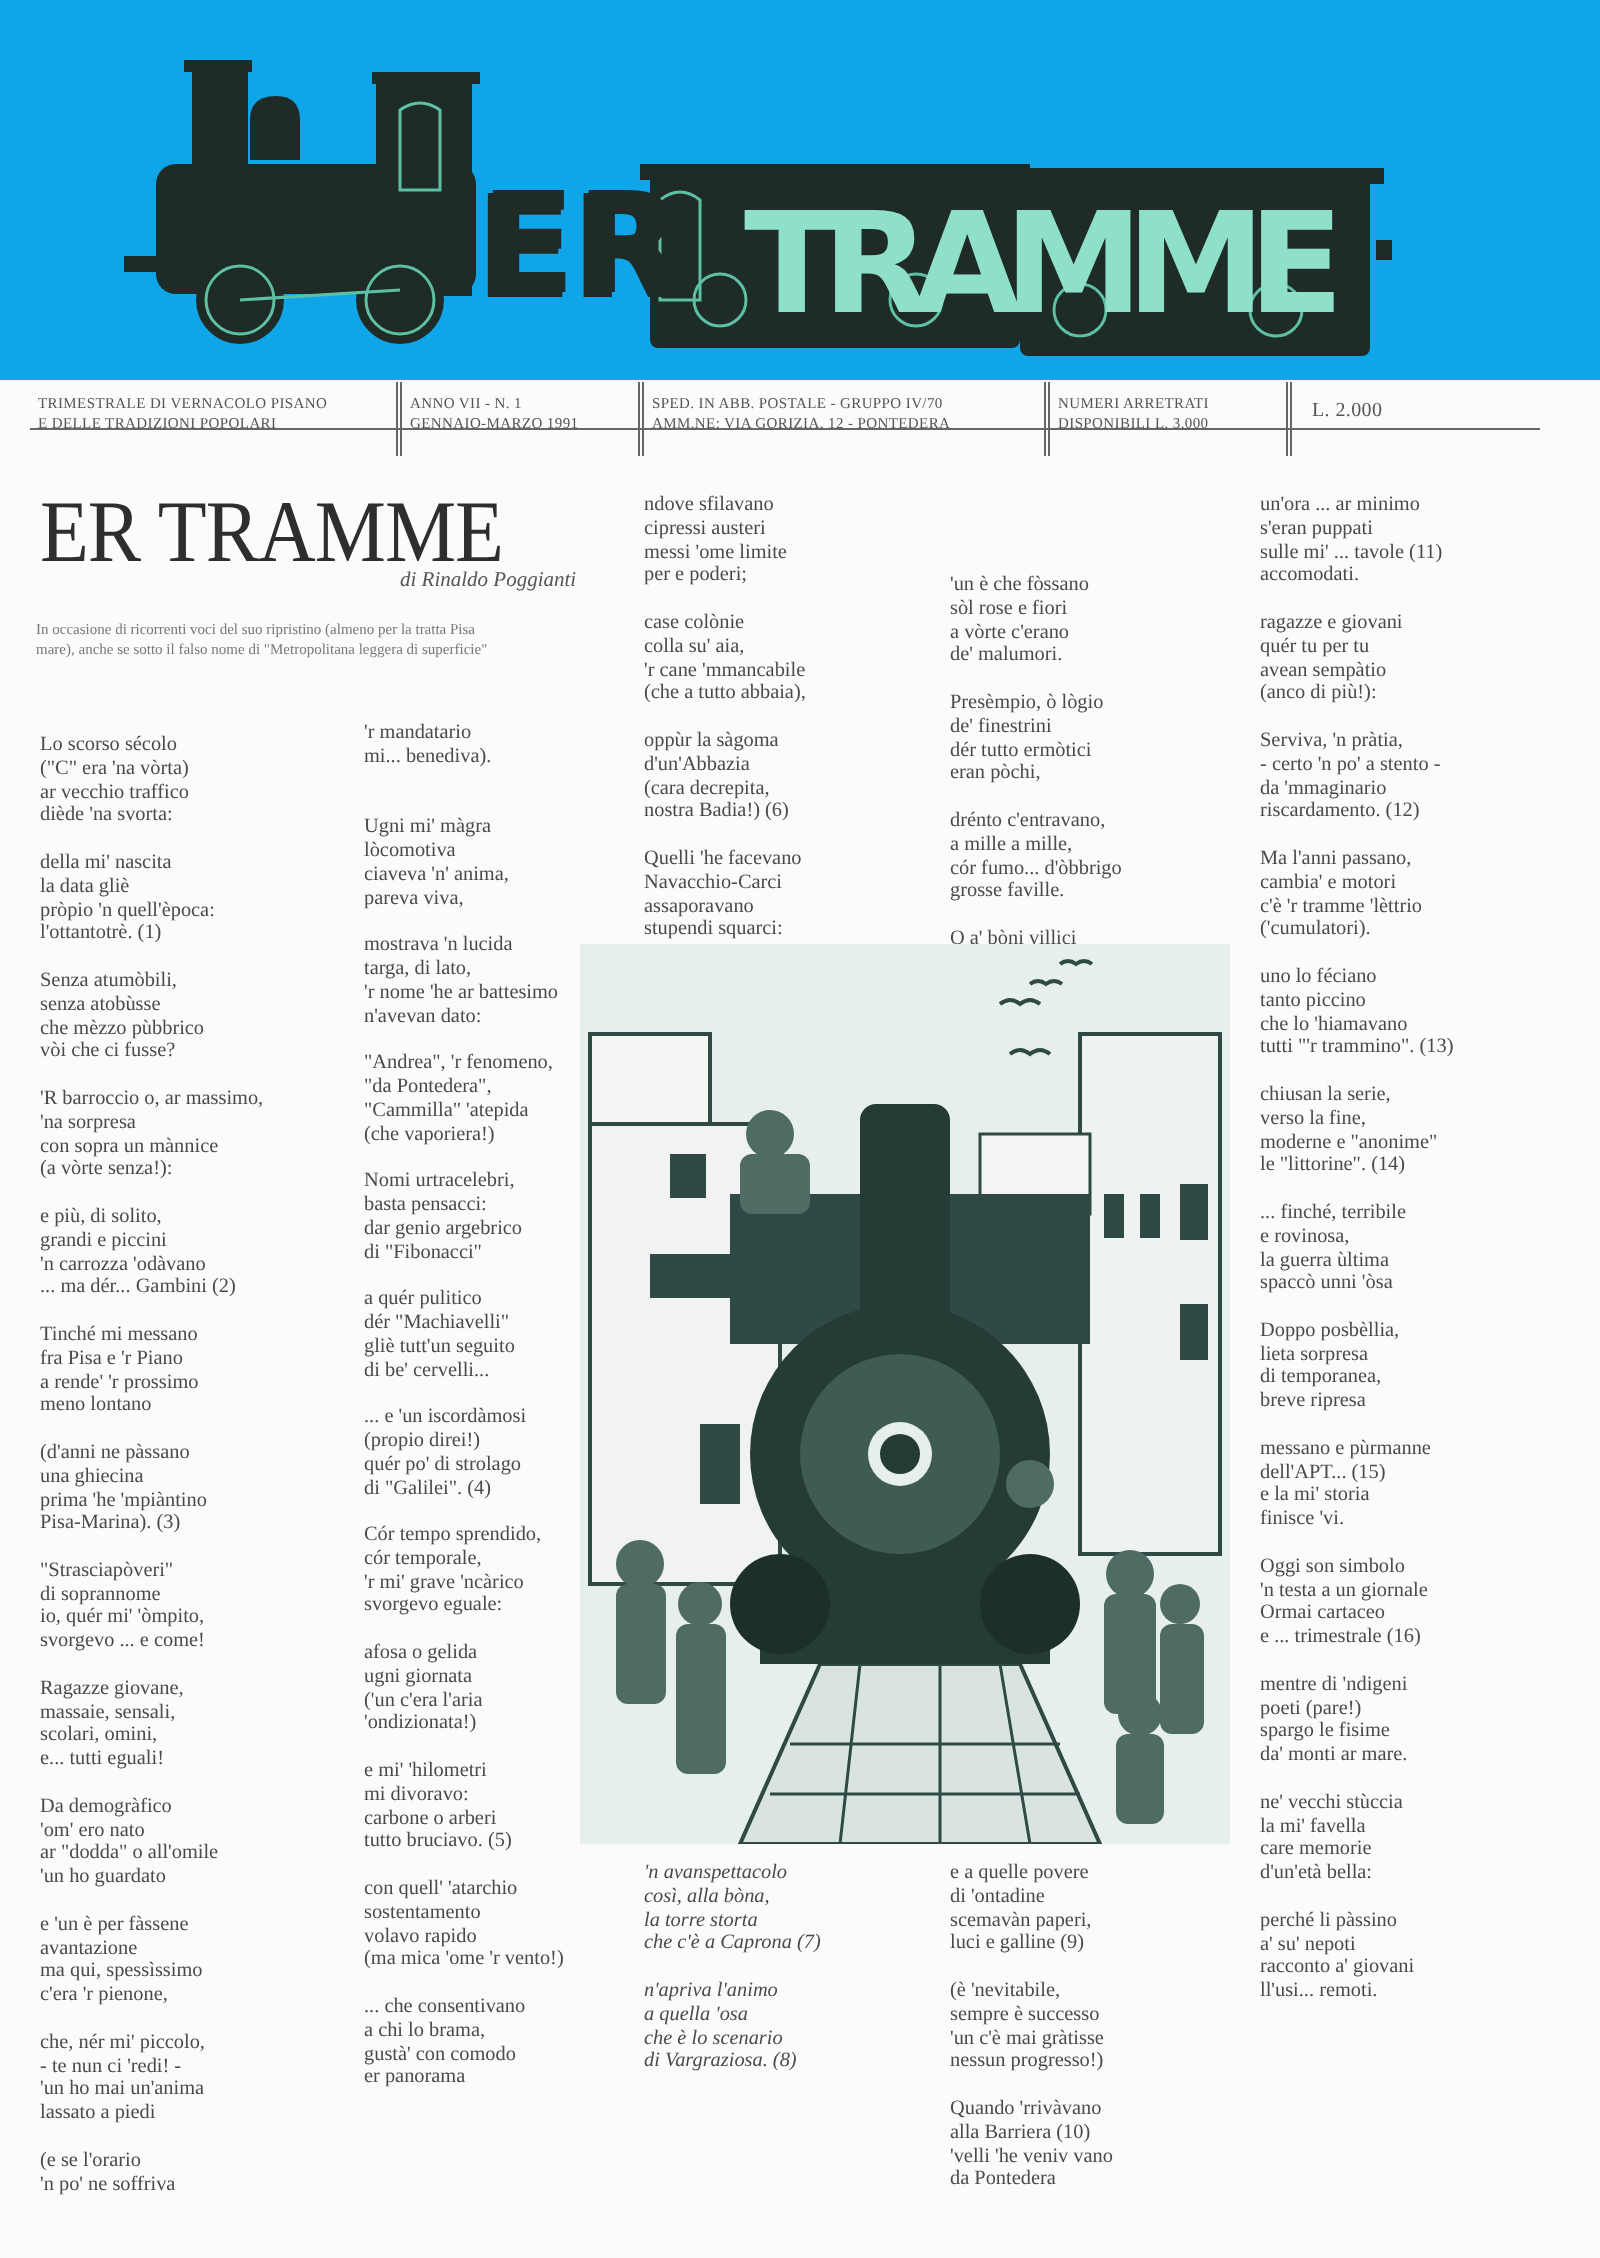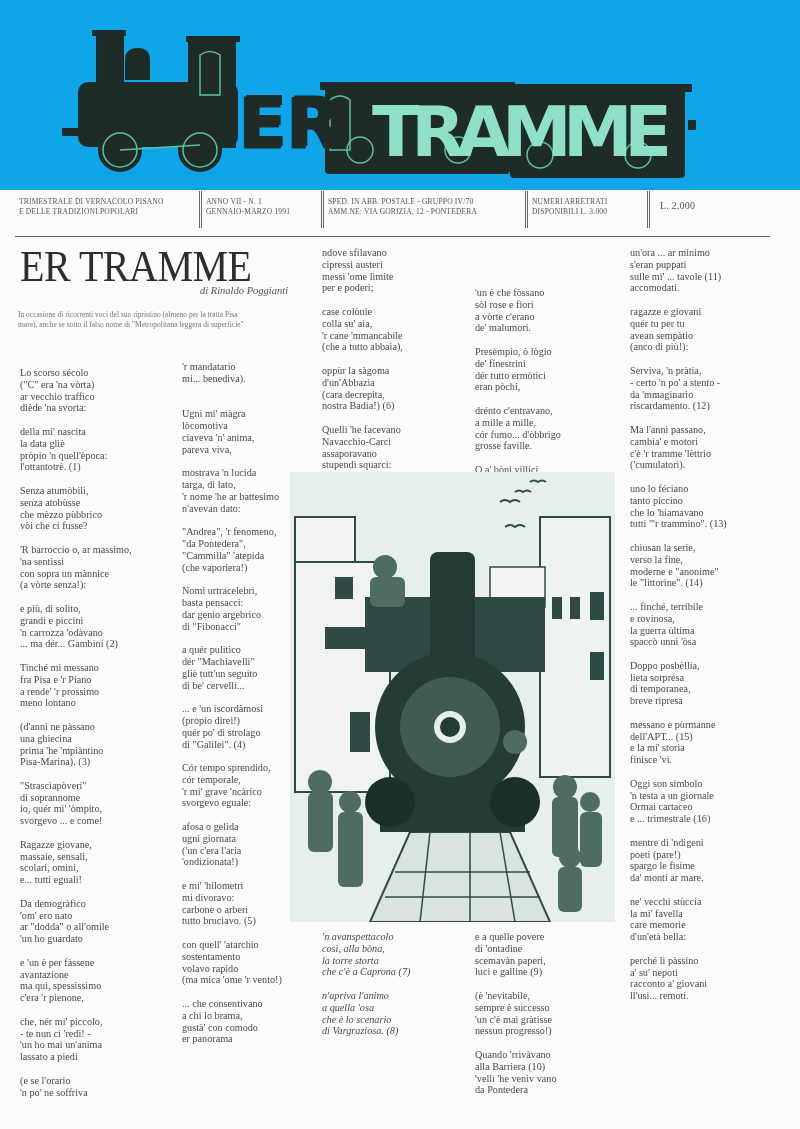--- a/index.html
+++ b/index.html
@@ -2,21 +2,21 @@
 <html><head>
 <meta charset="utf-8">
 <style>
   * { box-sizing: border-box; margin: 0; padding: 0; }
   html, body { width: 800px; height: 1129px; background: #fbfbf9; overflow: hidden; }
   body { position: relative; font-family: "Liberation Serif", "DejaVu Serif", serif; color: #3a3a3a; }
 
   .masthead { position: absolute; left: 0; top: 0; width: 800px; height: 190px; background: #0ea5e9; }
   .masthead svg { position: absolute; left: 0; top: 0; }
 
-  .infobar { position: absolute; left: 15px; top: 191px; width: 755px; height: 46px; display: flex; border-bottom: 1px solid #666; justify-content: space-between; }
+  .infobar { position: absolute; left: 15px; top: 191px; width: 755px; height: 24px; display: flex; border-bottom: 1px solid #666; }
   .infobar .cell { font-size: 7.5px; line-height: 10px; letter-spacing: 0.2px; color: #555; padding: 6px 4px 0 4px; text-transform: uppercase; }
   .infobar .sep { width: 3px; border-left: 1px solid #666; border-right: 1px solid #666; height: 37px; }
   .c1 { width: 183px; } .c2 { width: 118px; } .c3 { width: 200px; } .c4 { width: 118px; } .c5 { width: 120px; font-size: 10px !important; padding-top: 10px !important; padding-left: 10px !important; }
 
   .title { position: absolute; left: 20px; top: 240px; font-size: 40px; color: #2e2e2e; font-weight: normal; letter-spacing: -0.5px; transform: scaleY(1.1); transform-origin: top left; }
   .byline { position: absolute; left: 185px; top: 285px; font-size: 10.5px; font-style: italic; color: #555; margin-left: 15px; }
   .intro { position: absolute; left: 18px; top: 310px; width: 290px; font-size: 7.5px; line-height: 10px; color: #777; }
 
   .col { position: absolute; font-size: 10.2px; line-height: 11.8px; color: #4a4a4a; }
   .stanza { margin-bottom: 11.8px; }
@@ -117,21 +117,21 @@
       <span>l'ottantotrè. (1)</span>
     </div>
     <div class="stanza">
       <span>Senza atumòbili,</span>
       <span>senza atobùsse</span>
       <span>che mèzzo pùbbrico</span>
       <span>vòi che ci fusse?</span>
     </div>
     <div class="stanza">
       <span>'R barroccio o, ar massimo,</span>
-      <span>'na sentissi</span>
+      <span>'na sorpresa</span>
       <span>con sopra un mànnice</span>
       <span>(a vòrte senza!):</span>
     </div>
     <div class="stanza">
       <span>e più, di solito,</span>
       <span>grandi e piccini</span>
       <span>'n carrozza 'odàvano</span>
       <span>... ma dér... Gambini (2)</span>
     </div>
     <div class="stanza">

